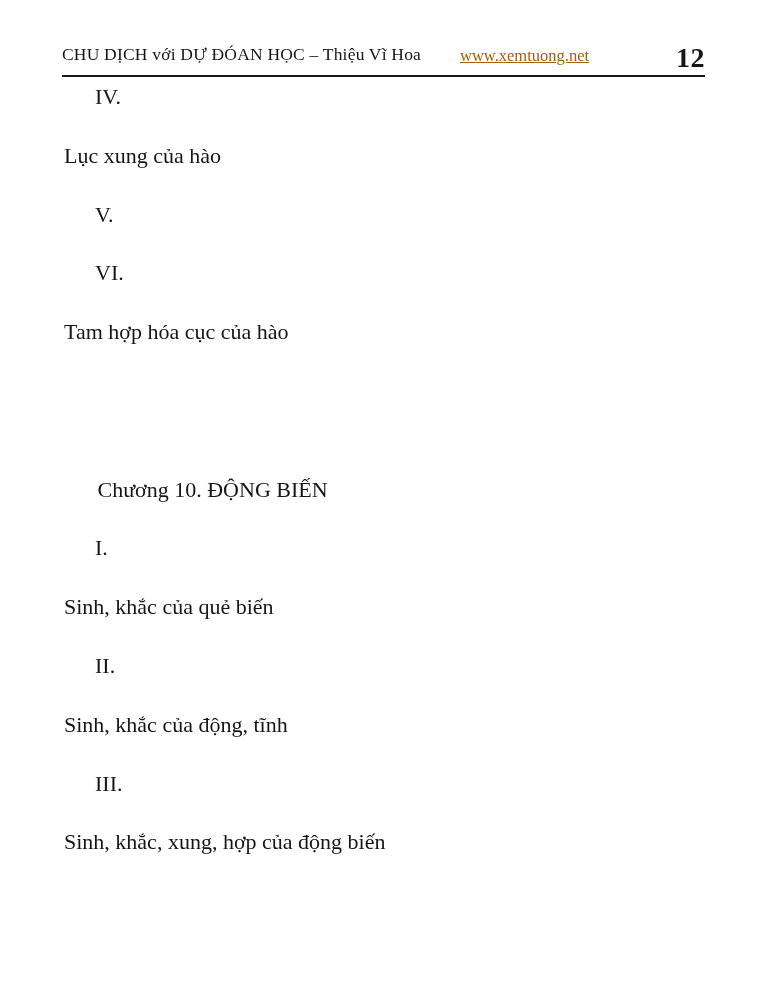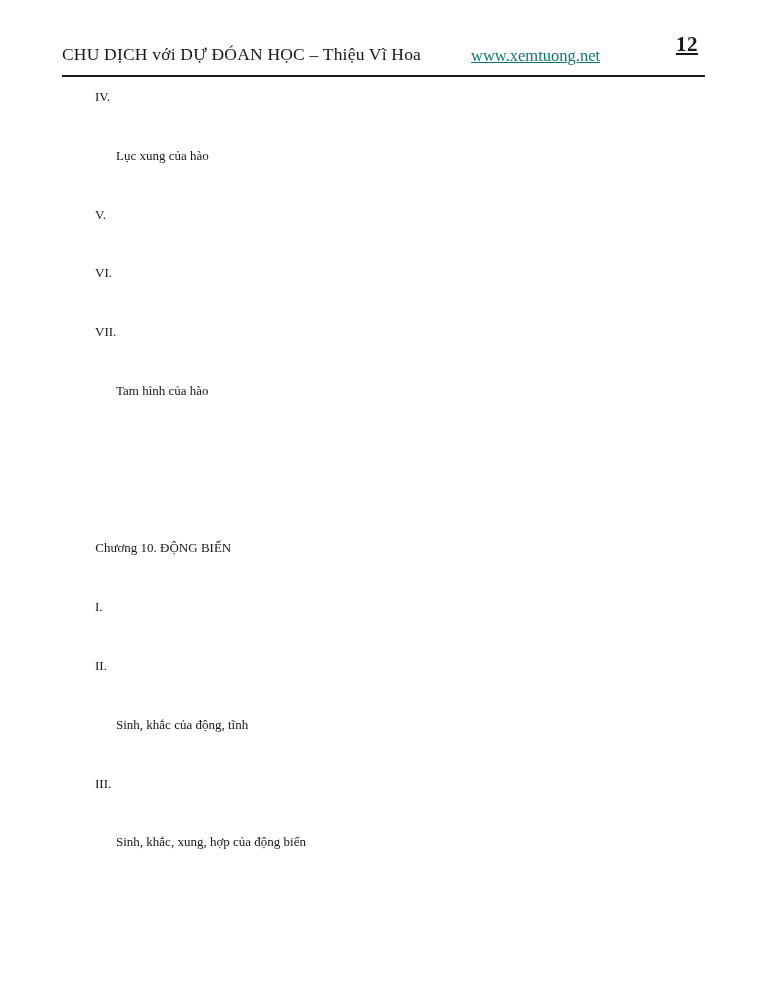--- a/index.html
+++ b/index.html
@@ -23,65 +23,64 @@
   .header-title {
     position: absolute;
     left: 62px;
     top: 44px;
     font-size: 17.5px;
     letter-spacing: 0.2px;
     white-space: nowrap;
   }
   .header-url {
     position: absolute;
-    left: 471px;
+    left: 460px;
     top: 46px;
     font-size: 16.5px;
     text-decoration: underline;
-    color: #0f766e;
+    color: #a16207;
     white-space: nowrap;
   }
   .page-number {
     position: absolute;
     left: 676px;
-    top: 32px;
-    font-size: 21px;
+    top: 42px;
+    font-size: 28px;
     font-weight: bold;
     letter-spacing: 0.5px;
-    text-decoration: underline;
   }
   .header-rule {
     position: absolute;
     left: 62px;
     top: 75px;
     width: 643px;
     height: 2px;
     background: #1a1a1a;
   }
   .toc {
     position: absolute;
     left: 0;
     top: 87px;
     width: 765px;
   }
   .toc-row {
     position: relative;
     line-height: 19.6px;
     min-height: 19.6px;
-    font-size: 13px;
+    font-size: 22px;
     white-space: pre-wrap;
   }
   .toc-row .numeral {
     position: absolute;
     left: 95px;
     top: 0;
   }
   .toc-row .text {
     display: block;
-    margin-left: 116px;
+    margin-left: 64px;
   }
   .toc-row.chapter .text {
     margin-left: 92px;
     margin-top: 40px;
   }
 </style>
 </head>
 <body>
 
 <div class="page">
@@ -97,31 +96,29 @@
   <div class="toc">
       <div class="toc-row">
     <span class="numeral">IV.</span>
     <span class="text">Lục xung của hào</span>
   </div>
       <div class="toc-row">
     <span class="numeral">V.</span>
   </div>
       <div class="toc-row">
     <span class="numeral">VI.</span>
-  </div>
-      <div class="toc-row">
-    <span class="numeral">VII.</span>
-    <span class="text">Tam hình của hào</span>
+    <span class="text">Tam hợp hóa cục của hào</span>
   </div>
       <div class="toc-row chapter">
     <span class="numeral"></span>
     <span class="text"> Chương 10. ĐỘNG BIẾN</span>
   </div>
       <div class="toc-row">
     <span class="numeral">I.</span>
+    <span class="text">Sinh, khắc của quẻ biến</span>
   </div>
       <div class="toc-row">
     <span class="numeral">II.</span>
     <span class="text">Sinh, khắc của động, tĩnh</span>
   </div>
       <div class="toc-row">
     <span class="numeral">III.</span>
     <span class="text">Sinh, khắc, xung, hợp của động biến</span>
   </div>
     </div>

